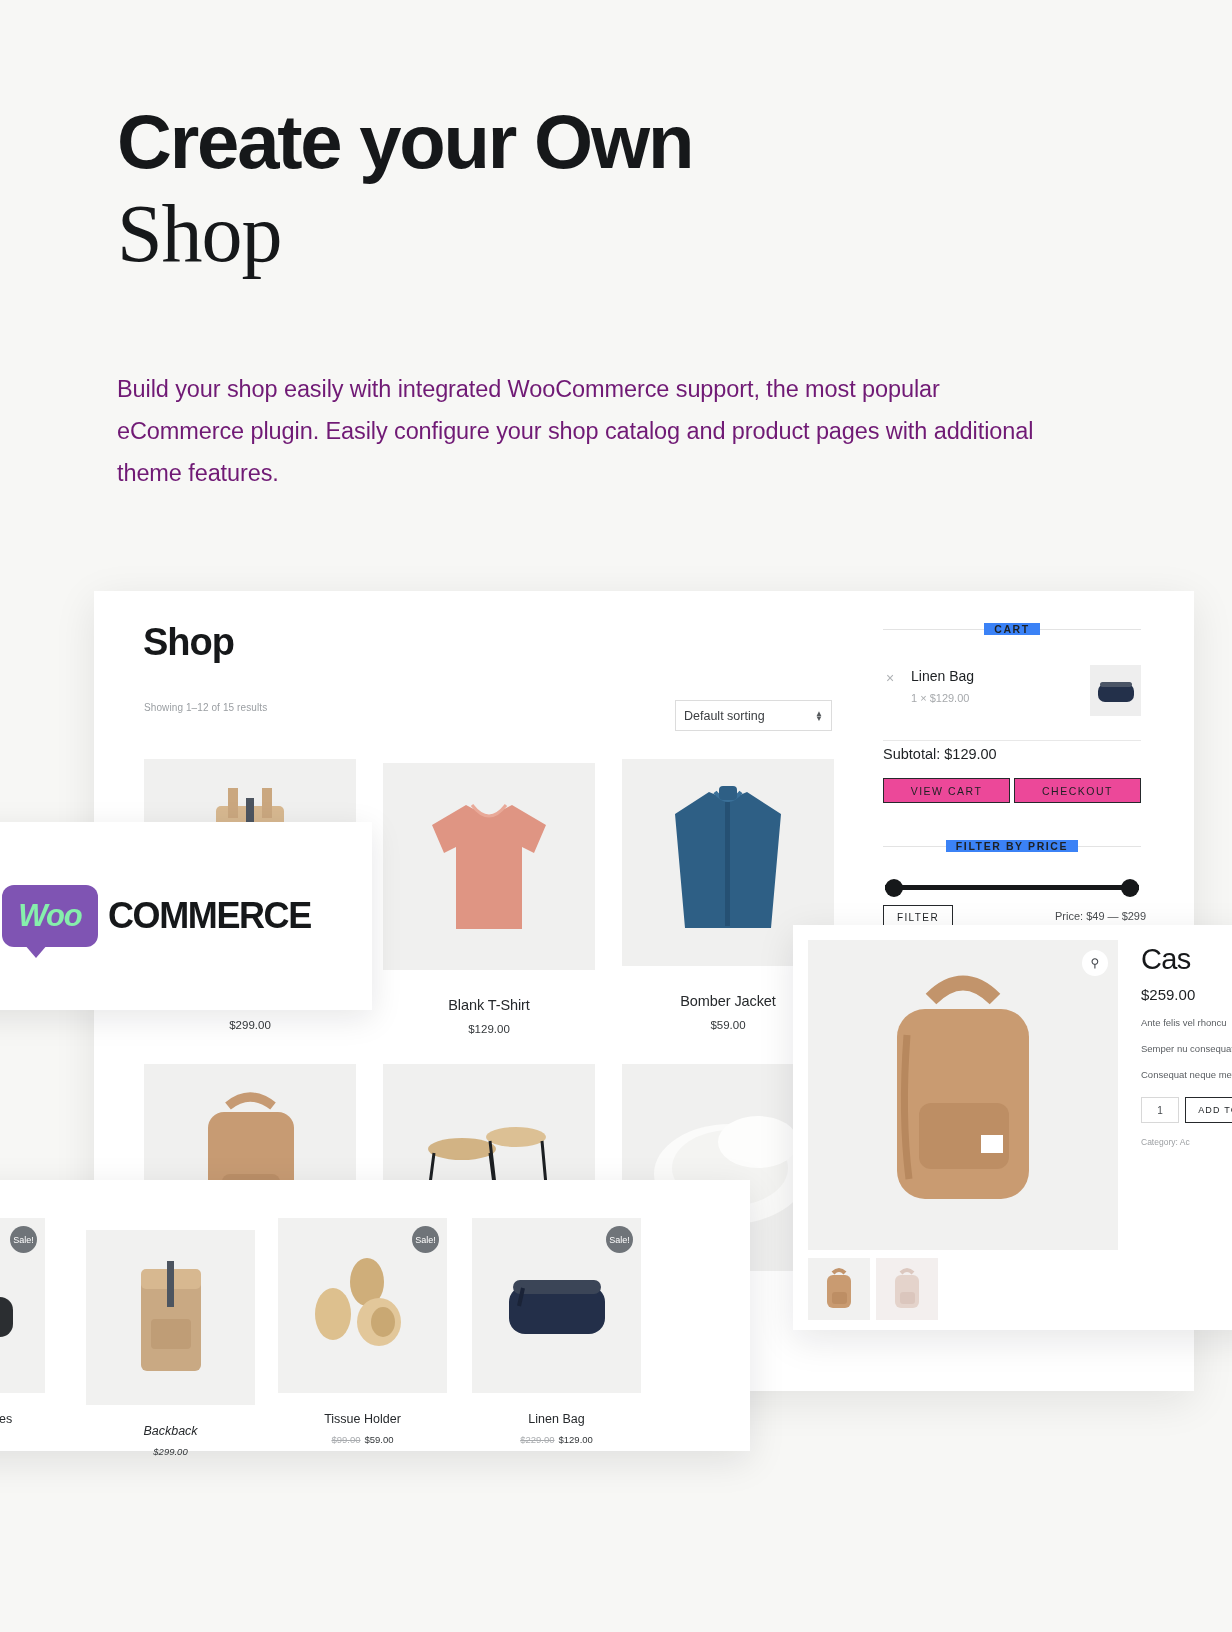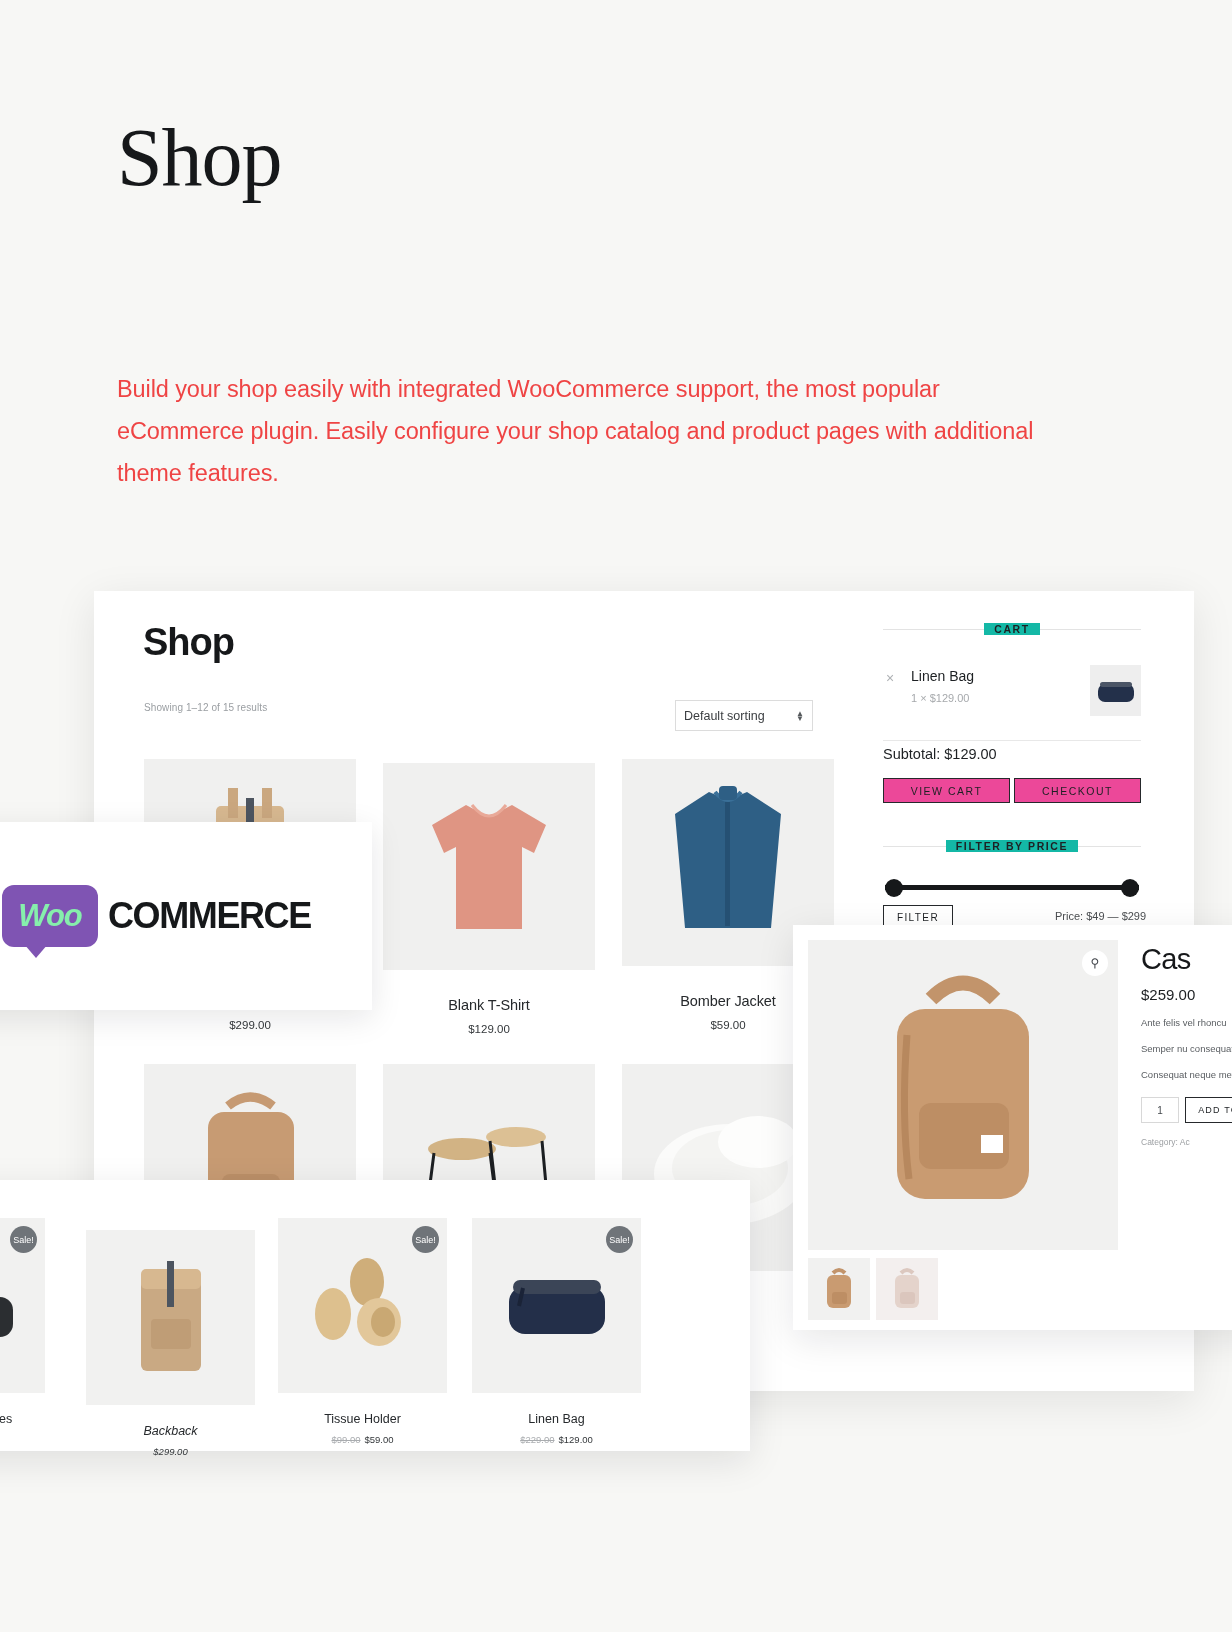--- a/index.html
+++ b/index.html
@@ -27,21 +27,21 @@
     font-size: 82px;
     line-height: 1.18;
     letter-spacing: -1px;
     color: #16181a;
     margin-top: 6px;
   }
   .hero-sub {
     position: absolute; left: 117px; top: 368px; width: 930px;
     font-size: 23.5px;
     line-height: 42px;
-    color: #ef4444;
+    color: #701a75;
     letter-spacing: -0.1px;
   }
 
   
   .shop-panel {
     position: absolute; left: 94px; top: 591px;
     width: 1100px; height: 800px;
     background: #ffffff;
     box-shadow: 0 10px 40px rgba(20,22,26,0.09);
     overflow: hidden;
@@ -49,21 +49,21 @@
   .shop-title {
     position: absolute; left: 49px; top: 30px;
     font-size: 38px; font-weight: 700; color: #16181a; letter-spacing: -1px;
   }
   .shop-result-count {
     position: absolute; left: 50px; top: 111px;
     font-size: 10px; color: #9a9ea2; letter-spacing: 0.1px;
   }
   .sorting-select {
     position: absolute; left: 581px; top: 109px;
-    width: 138px; height: 31px;
+    width: 157px; height: 31px;
     border: 1px solid #dcdcdc; background: #fff;
     font-size: 12.5px; color: #3a3d40;
     display: flex; align-items: center; padding: 0 8px;
   }
   .sorting-select .arrows {
     position: absolute; right: 8px; top: 50%; transform: translateY(-50%);
     display: flex; flex-direction: column; line-height: 5px; font-size: 8px; color: #55595c;
   }
 
   
@@ -78,21 +78,21 @@
   .pname { text-align: center; font-size: 14.5px; color: #26292c; margin-top: 27px; letter-spacing: -0.1px; }
   .pprice { text-align: center; font-size: 11.5px; color: #33373a; margin-top: 10px; }
 
   
   .widget-head {
     position: absolute; display: flex; align-items: center; width: 258px;
   }
   .widget-head .rule { flex: 1; height: 1px; background: #e3e3e3; }
   .widget-head .lbl {
     font-size: 10.5px; font-weight: 700; letter-spacing: 1.6px;
-    color: #1d2023; padding: 0 10px; background: #14b8a6; white-space: nowrap;
+    color: #1d2023; padding: 0 10px; background: #3b82f6; white-space: nowrap;
   }
   .cart-item { position: absolute; left: 883px; top: 665px; width: 258px; height: 68px; }
   .cart-x { position: absolute; left: 3px; top: 5px; font-size: 14px; color: #aeb1b4; cursor: pointer; }
   .cart-name { position: absolute; left: 28px; top: 3px; font-size: 14px; color: #1d2023; }
   .cart-qty { position: absolute; left: 28px; top: 27px; font-size: 11px; color: #a6a9ac; }
   .cart-thumb {
     position: absolute; left: 207px; top: 0; width: 51px; height: 51px;
     background: #eeeeee; display: flex; align-items: center; justify-content: center; overflow: hidden;
   }
   .cart-divider { position: absolute; left: 883px; top: 740px; width: 258px; height: 1px; background: #e8e8e8; }
@@ -187,20 +187,21 @@
 
   
   .ill { display: block; }
 </style>
 </head>
 <body>
 
 <div id="stage">
 
   <div class="hero">
+    <div class="hero-line1">Create your Own</div>
     <div class="hero-line2">Shop</div>
   </div>
   <div class="hero-sub">Build your shop easily with integrated WooCommerce support, the most popular eCommerce plugin. Easily configure your shop catalog and product pages with additional theme features.</div>
 
   <div class="shop-panel">
     <div class="shop-title">Shop</div>
     <div class="shop-result-count">Showing 1–12 of 15 results</div>
 
     <div class="sorting-select">
       <span>Default sorting</span>

